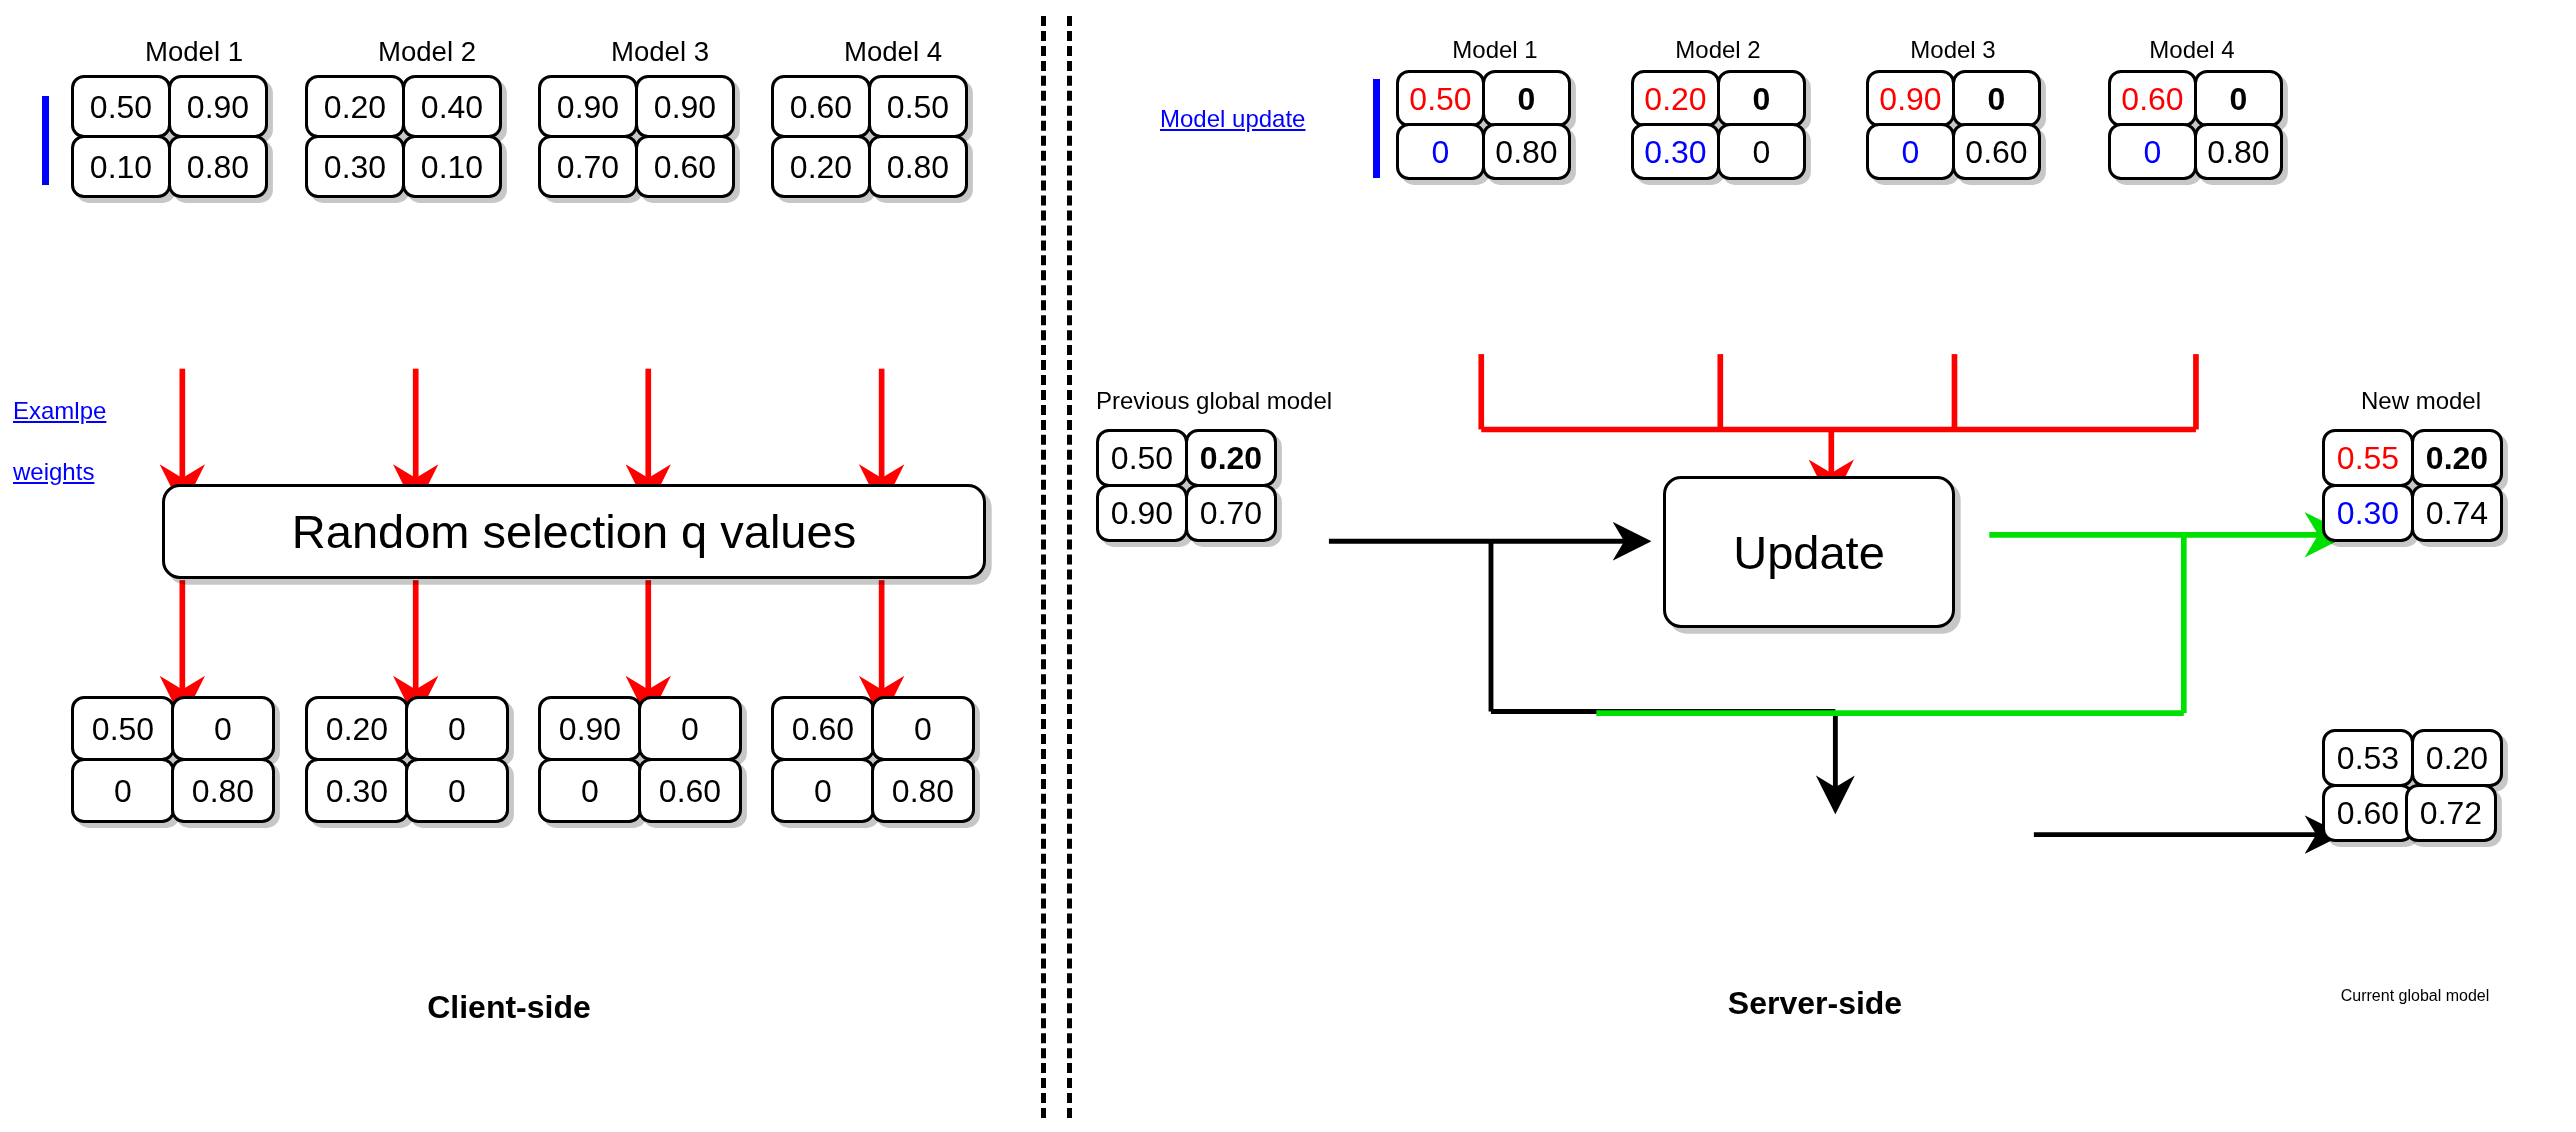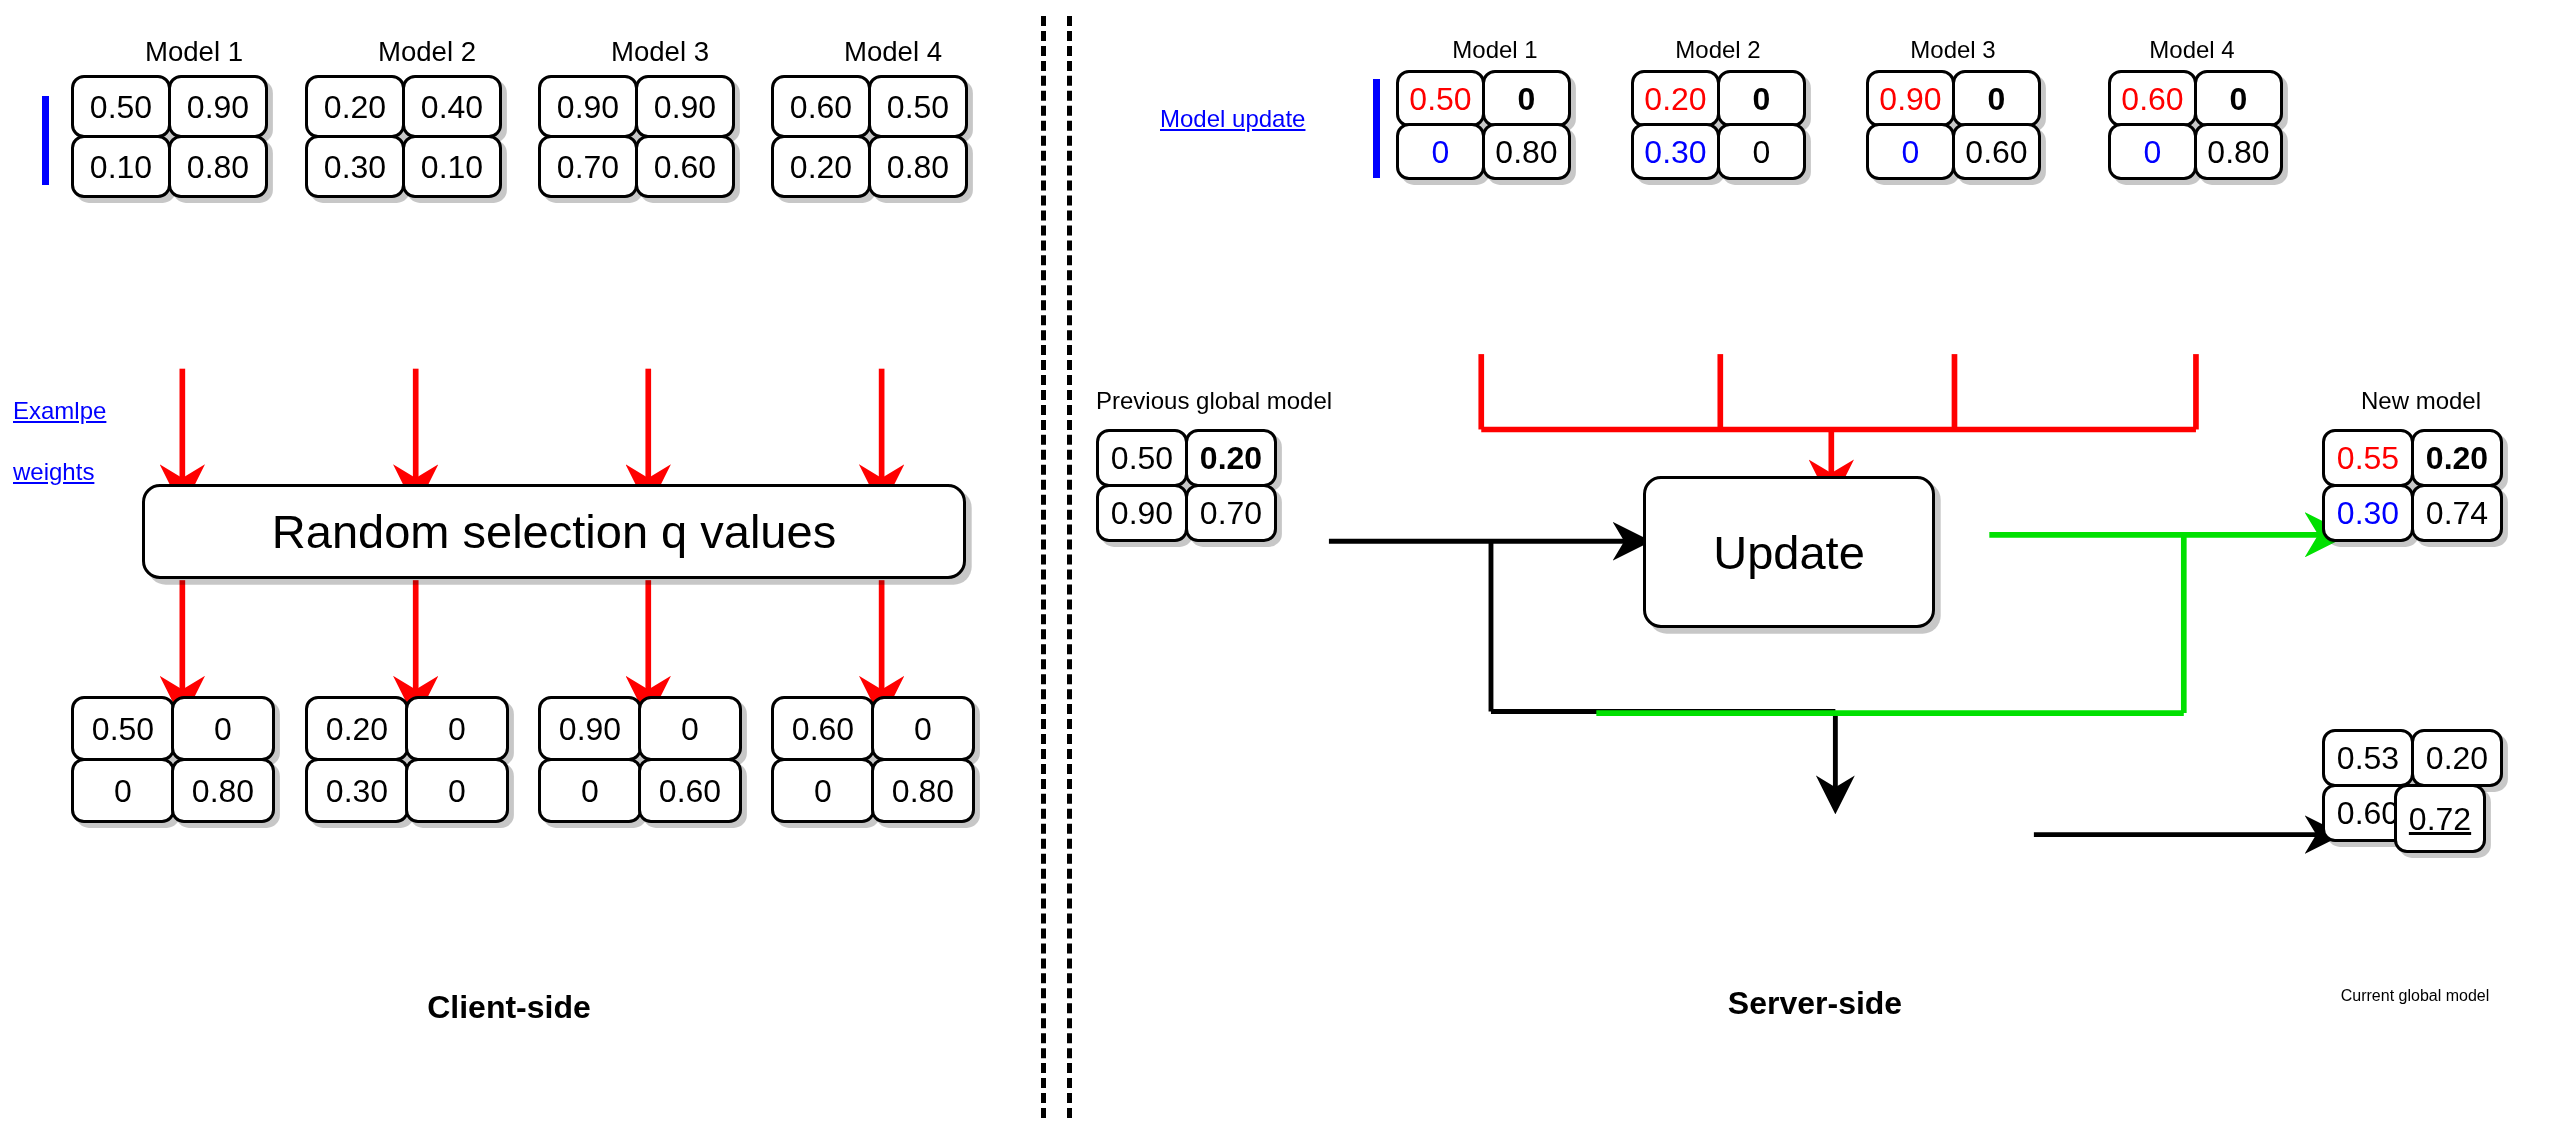--- a/index.html
+++ b/index.html
@@ -25,20 +25,21 @@
   .cell.red{color:#ff0000;}
   .cell.blue{color:#0000ff;}
 
   
   .procbox{
     position:absolute;box-sizing:border-box;
     background:#ffffff;border:3.2px solid #000;border-radius:18px;
     display:flex;align-items:center;justify-content:center;
     box-shadow:5.7px 5.7px 0 rgba(0,0,0,0.22);
     color:#000;
+    margin-left:20px;
   }
 
   
   .lbl{position:absolute;white-space:nowrap;color:#000;}
   .lbl.center{transform:translateX(-50%);}
   .lbl.blue{color:#0000ff;text-decoration:underline;}
   .lbl.bold{font-weight:bold;}
   .bluebar{position:absolute;background:#0000ff;width:7.3px;}
   .dashcol{position:absolute;width:0;border-left:5.7px dashed #000;}
 
@@ -230,20 +231,20 @@
     <div class="cell red" style="left:0px;top:0px;width:92px;height:58px;">0.55</div>
     <div class="cell bold" style="left:89px;top:0px;width:92px;height:58px;">0.20</div>
     <div class="cell blue" style="left:0px;top:55px;width:92px;height:58px;">0.30</div>
     <div class="cell" style="left:89px;top:55px;width:92px;height:58px;">0.74</div>
   </div>
 
   <div class="matrix" style="left:2322px;top:729px;width:182px;height:112px;">
     <div class="cell" style="left:0px;top:0px;width:92px;height:58px;">0.53</div>
     <div class="cell" style="left:89px;top:0px;width:92px;height:58px;">0.20</div>
     <div class="cell" style="left:0px;top:55px;width:92px;height:58px;">0.60</div>
-    <div class="cell" style="left:72px;top:55px;width:92px;height:69px;text-decoration:underline;">0.72</div>
+    <div class="cell" style="left:83px;top:55px;width:92px;height:58px;">0.72</div>
   </div>
   <div class="lbl center" style="left:2415px;top:987px;font-size:16px;">Current global model</div>
 
   <div class="lbl center bold" style="left:1815px;top:985px;font-size:32px;">Server-side</div>
 
 </div>
 
 
 </body></html>

